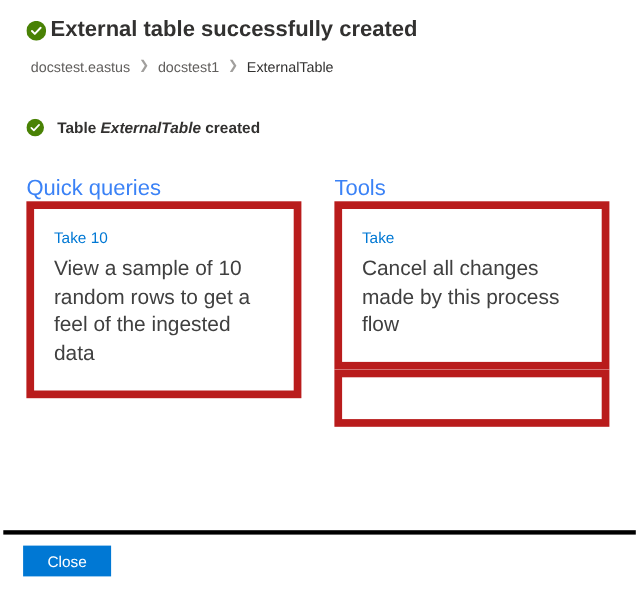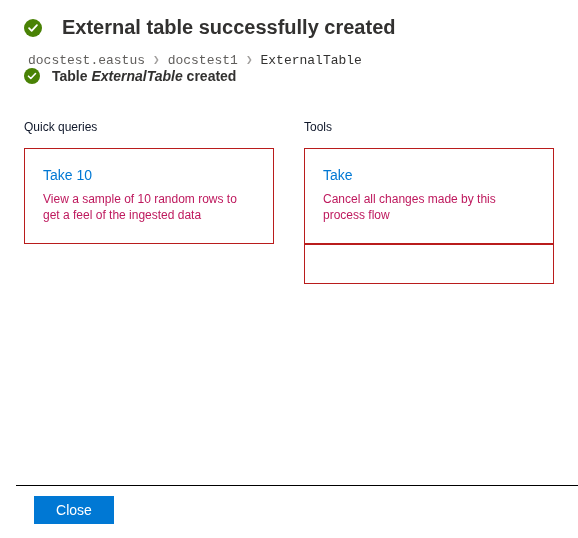--- a/index.html
+++ b/index.html
@@ -15,21 +15,21 @@
       width: 578px;
       height: 538px;
       position: relative;
     }
     .container {
       padding: 16px 24px 0 24px;
     }
     .header {
       display: flex;
       align-items: center;
-      gap: 20px;
+      gap: 4px;
       margin-bottom: 14px;
       text-align: right;
     }
     .check-icon {
       width: 18px;
       height: 18px;
       flex-shrink: 0;
     }
     .check-icon-small {
       width: 16px;
@@ -38,22 +38,22 @@
     }
     .title {
       font-size: 20px;
       font-weight: 600;
       color: #323130;
     }
     .breadcrumb {
       display: flex;
       font-size: 13px;
       color: #605e5c;
+      margin-bottom: 40px;
       margin-left: 4px;
-      font-family: Liberation Mono, monospace;
     }
     .breadcrumb-sep {
       margin: 0 8px;
       color: #a19f9d;
       font-size: 11px;
     }
     .breadcrumb-item {
       color: #605e5c;
     }
     .breadcrumb-item.current {
@@ -85,48 +85,47 @@
       display: inline-block;
     }
     .columns {
       display: flex;
       gap: 30px;
     }
     .col {
       flex: 1;
     }
     .section-title {
-      font-size: 12px;
+      font-size: 20px;
       font-weight: 400;
-      color: #0f172a;
-      margin-bottom: 14px;
+      color: #3b82f6;
     }
     .card {
-      border: 1px solid #b91c1c;
+      border: 7px solid #b91c1c;
       padding: 18px 18px 20px 18px;
       background: #fff;
     }
     .card-link {
       color: #0078d4;
       font-size: 14px;
       display: block;
       margin-bottom: 8px;
       cursor: pointer;
     }
     .card-desc {
-      font-size: 12px;
-      color: #be185d;
+      font-size: 19px;
+      color: #404040;
       line-height: 1.35;
     }
     .footer {
       position: absolute;
       bottom: 0;
-      left: 16px;
+      left: 3px;
       right: 0;
-      border-top: 1px solid #000000;
+      border-top: 4px solid #000000;
       padding: 10px 18px 14px 18px;
       background: #fff;
     }
     .close-btn {
       background: #0078d4;
       color: #fff;
       border: none;
       padding: 6px 22px;
       font-size: 14px;
       font-family: inherit;

